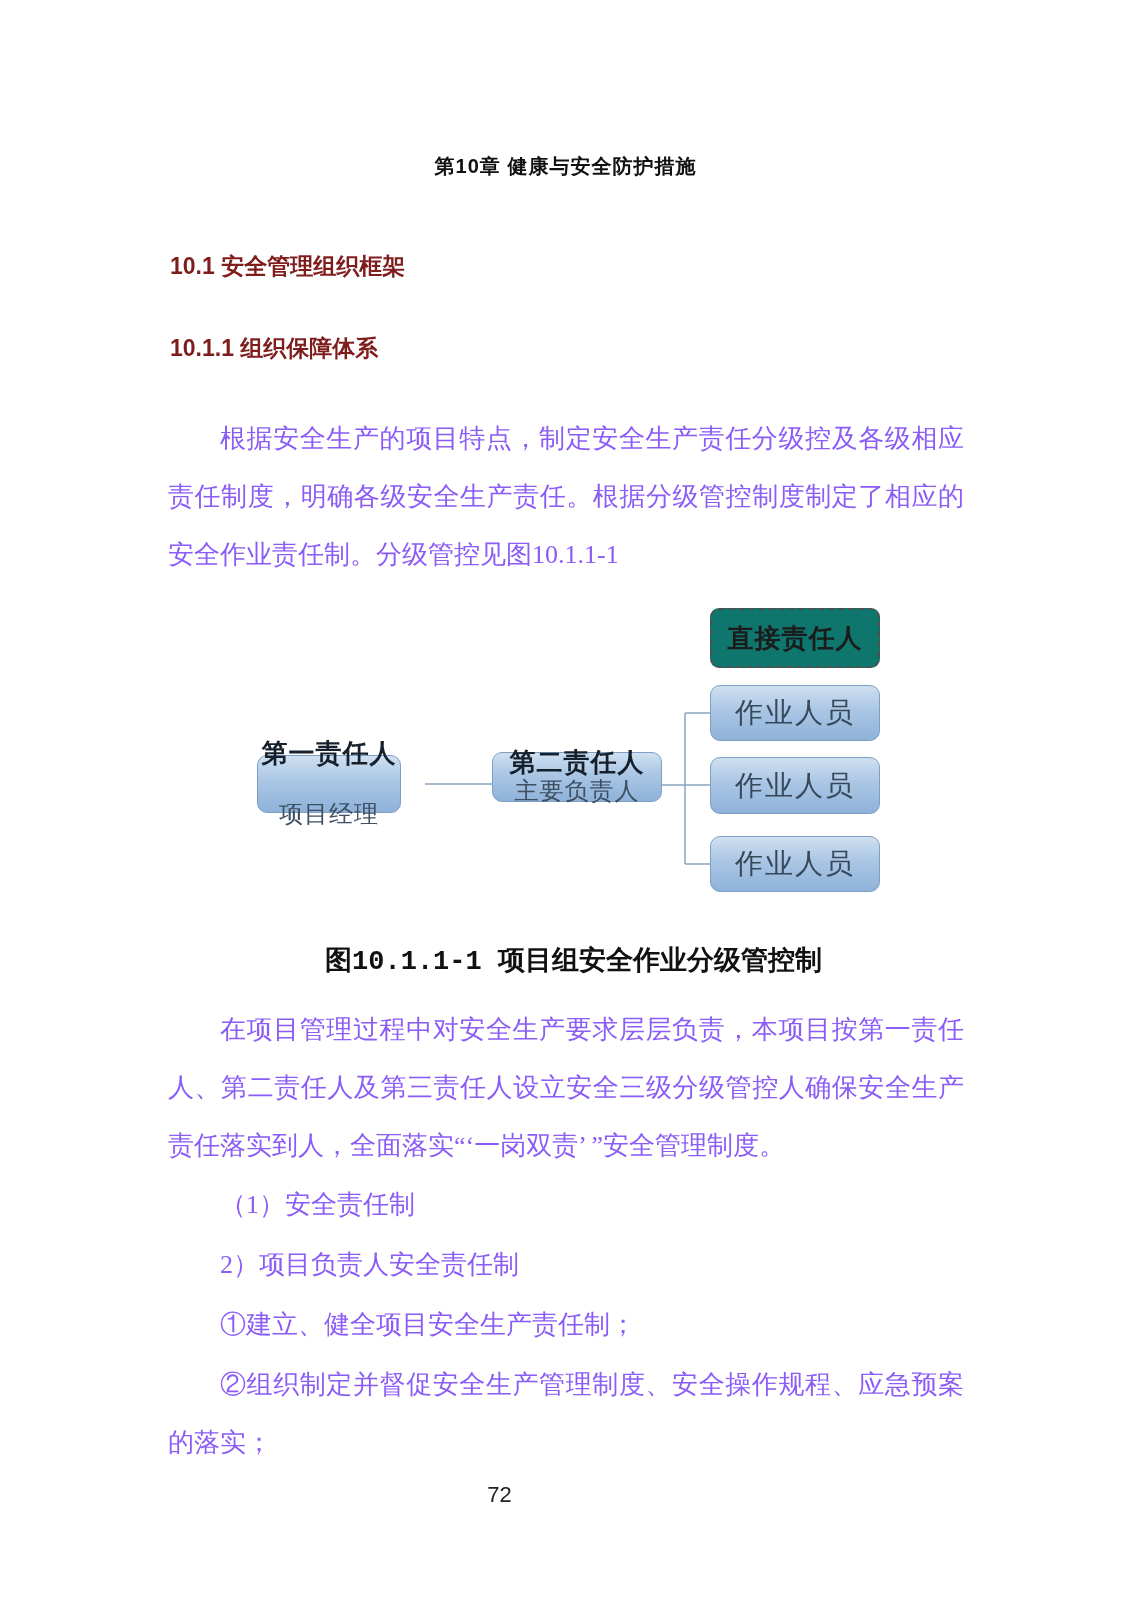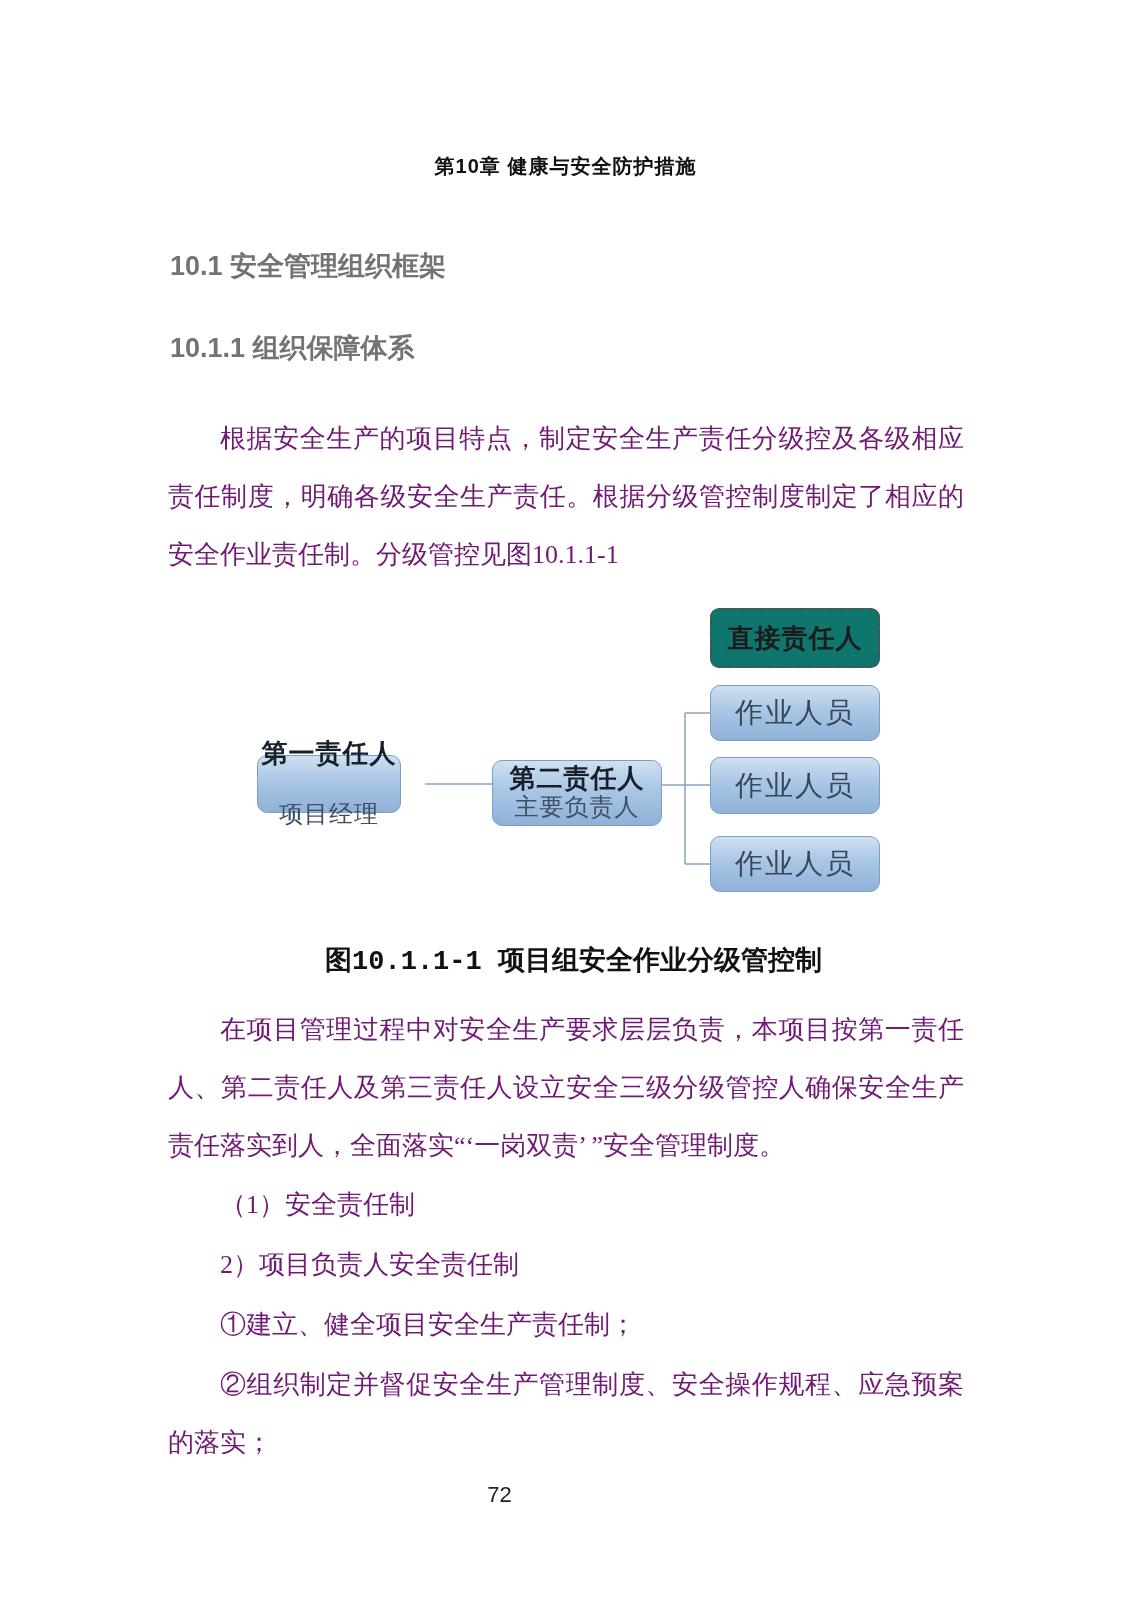--- a/index.html
+++ b/index.html
@@ -17,30 +17,30 @@
     top:146px;left:0;width:1131px;
     text-align:center;
     font-family:"Liberation Sans", sans-serif;
     font-weight:bold;font-size:20px;line-height:40px;
     color:#111;
     letter-spacing:1px;
   }
   .heading{
     left:170px;
     font-family:"Liberation Sans", sans-serif;
-    font-weight:bold;font-size:27px;line-height:32px;
-    color:#737373;
+    font-weight:bold;font-size:23px;line-height:32px;
+    color:#7f1d1d;
   }
   .h-101{top:250px;}
   .h-1011{top:332px;}
   .body-text{
     left:168px;width:796px;
     font-size:26px;line-height:58px;
     text-align:justify;
-    color:#701a75;
+    color:#8b5cf6;
   }
   .indent{text-indent:2em;}
   .p1{top:410px;}
   .p2{top:1001px;}
   .li1{top:1176px;}
   .li2{top:1236px;}
   .li3{top:1296px;}
   .li4{top:1356px;}
   .fig-caption{
     top:944px;left:0;width:1131px;
@@ -76,21 +76,21 @@
     border:1px solid #7d9fc4;border-radius:10px;
     background:linear-gradient(180deg,#cfe0f1 0%,#aac6e4 45%,#8fb2d9 100%);
   }
   .worker{left:542px;width:170px;height:56px;
     font-size:28px;color:#36485a;letter-spacing:2px;}
   .w1{top:95px;}
   .w2{top:167px;height:57px;}
   .w3{top:246px;}
   .two-line{line-height:29px;}
   .first-node{left:89px;top:165px;width:144px;height:58px;gap:32px;}
-  .second-node{left:324px;top:162px;width:170px;height:66px;margin-top:8px;}
+  .second-node{left:324px;top:162px;width:170px;height:50px;}
   .t1{font-weight:bold;font-size:26px;color:#16202c;letter-spacing:1px;}
   .t2{font-size:24px;color:#3e4f61;letter-spacing:1px;}
 </style>
 </head>
 <body>
 
 <div class="page">
 
   <div class="abs chapter-title">第10章 健康与安全防护措施</div>
 

